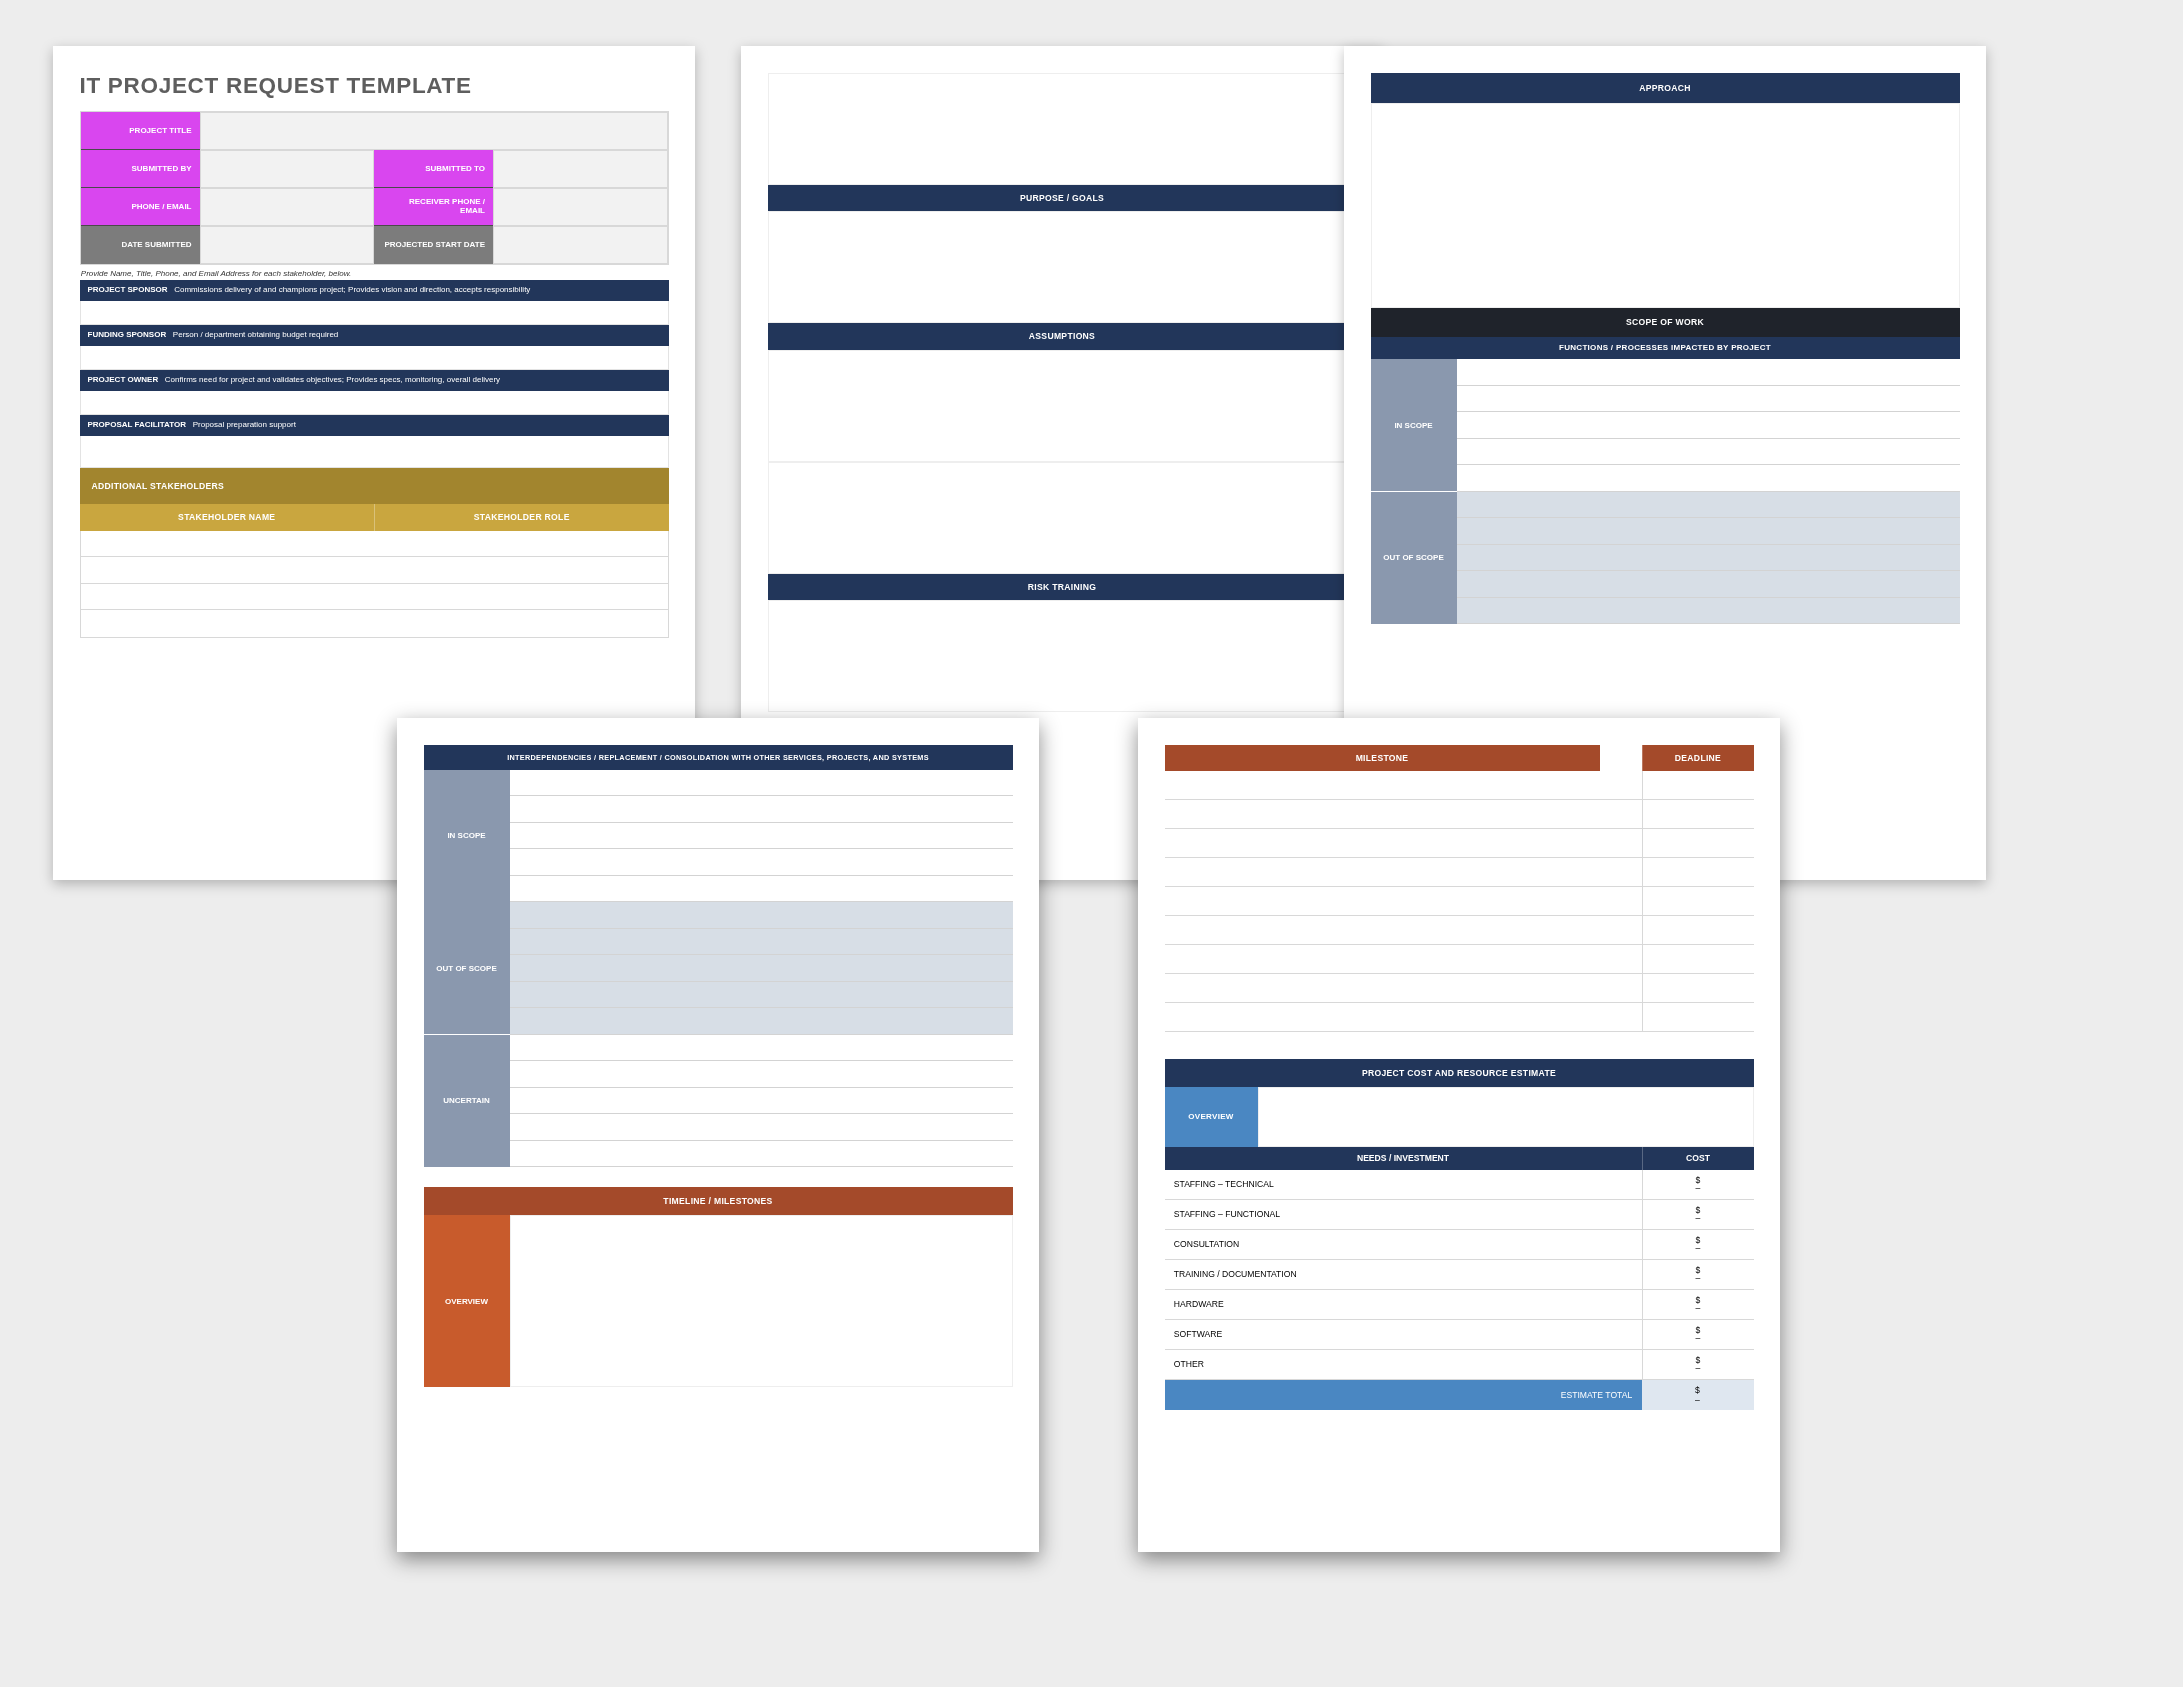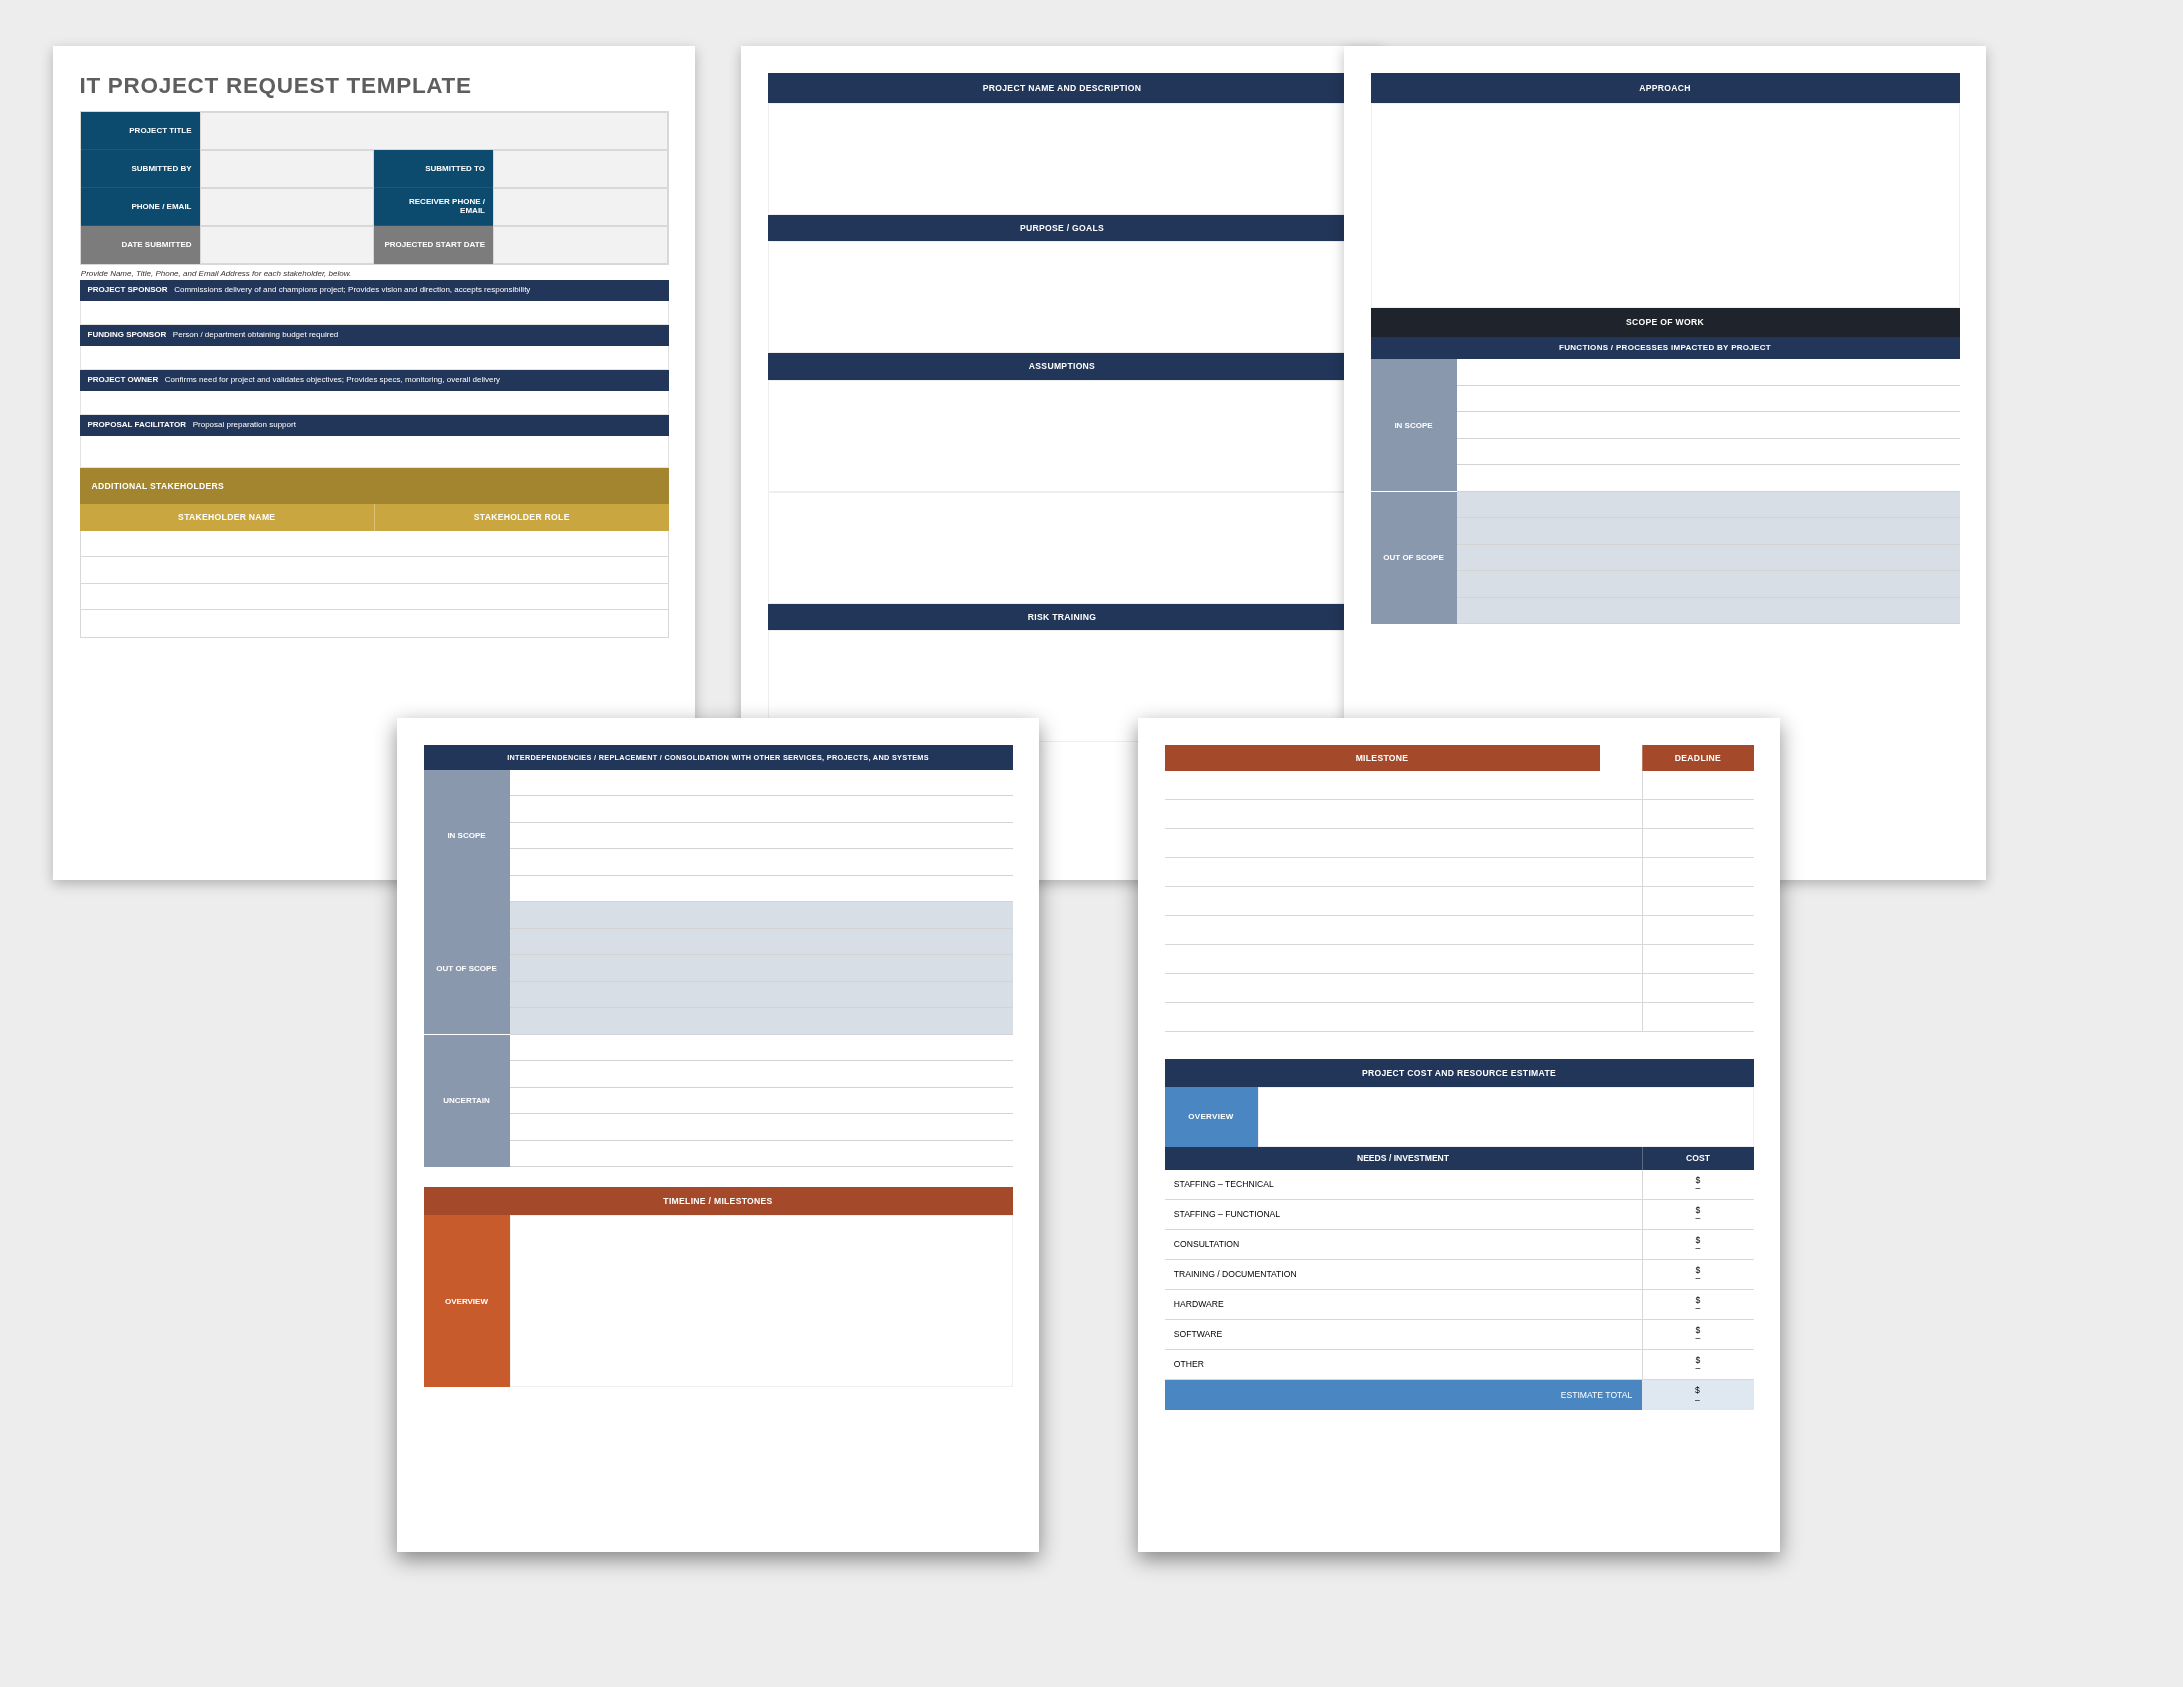--- a/index.html
+++ b/index.html
@@ -42,21 +42,21 @@
   .bar-blue { background:#4a87c2; }
   .bar-slate { background:#8a98ae; color:#fff; }
   .bar-orange { background:#c85b2c; }
 
   .thin-border { border:0.7px solid #d8d8d8; }
   .row { border-bottom:0.7px solid #d8d8d8; height:26.5px; }
   .row:last-child { border-bottom:none; }
 
   
   .hgrid { display:grid; grid-template-columns: 119px 1fr 119px 1fr; }
-  .hcell-l { background:#0c4a6e; color:#fff; font-size:8px; font-weight:700; display:flex; align-items:center; justify-content:flex-end; padding:0 8px; height:38px; border-bottom:0.7px solid #4a4a4a; }
+  .hcell-l { background:#d946ef; color:#fff; font-size:8px; font-weight:700; display:flex; align-items:center; justify-content:flex-end; padding:0 8px; height:38px; border-bottom:0.7px solid #4a4a4a; }
   .hcell-g { background:#7c7c7c; color:#fff; font-size:8px; font-weight:700; display:flex; align-items:center; justify-content:flex-end; padding:0 8px; height:38px; text-align:right; line-height:1.2; }
   .hcell-v { background:#f2f2f2; border:0.7px solid #d8d8d8; height:38px; }
   .ital { font-style:italic; font-size:8px; color:#333; padding:4px 1.3px 2.6px; }
 
   .role-block { background:#22365a; color:#fff; font-size:8px; padding:5.3px 8px; line-height:1.3; }
   .role-block b { font-weight:700; }
   .role-gap { height:24px; background:#fff; border:0.7px solid #e3e3e3; border-top:none; }
 
   .twocol-head { display:grid; grid-template-columns:1fr 1fr; }
   .twocol-head > div { text-align:center; }
@@ -147,21 +147,20 @@
       <div class="row"></div>
       <div class="row"></div>
       <div class="row"></div>
       <div class="row"></div>
     </div>
   </div>
 </div>
 
 <div class="page p2">
   <div class="inner">
-    <div class="bar bar-navy" style="height:30px">PROJECT NAME AND DESCRIPTION</div>
     <div class="big-blank" style="height:112px"></div>
 
     <div class="bar bar-navy" style="height:26.5px">PURPOSE / GOALS</div>
     <div class="big-blank" style="height:112px"></div>
 
     <div class="bar bar-navy" style="height:26.5px">ASSUMPTIONS</div>
     <div class="big-blank" style="height:112px"></div>
 
     <div class="big-blank" style="height:112px"></div>
 

